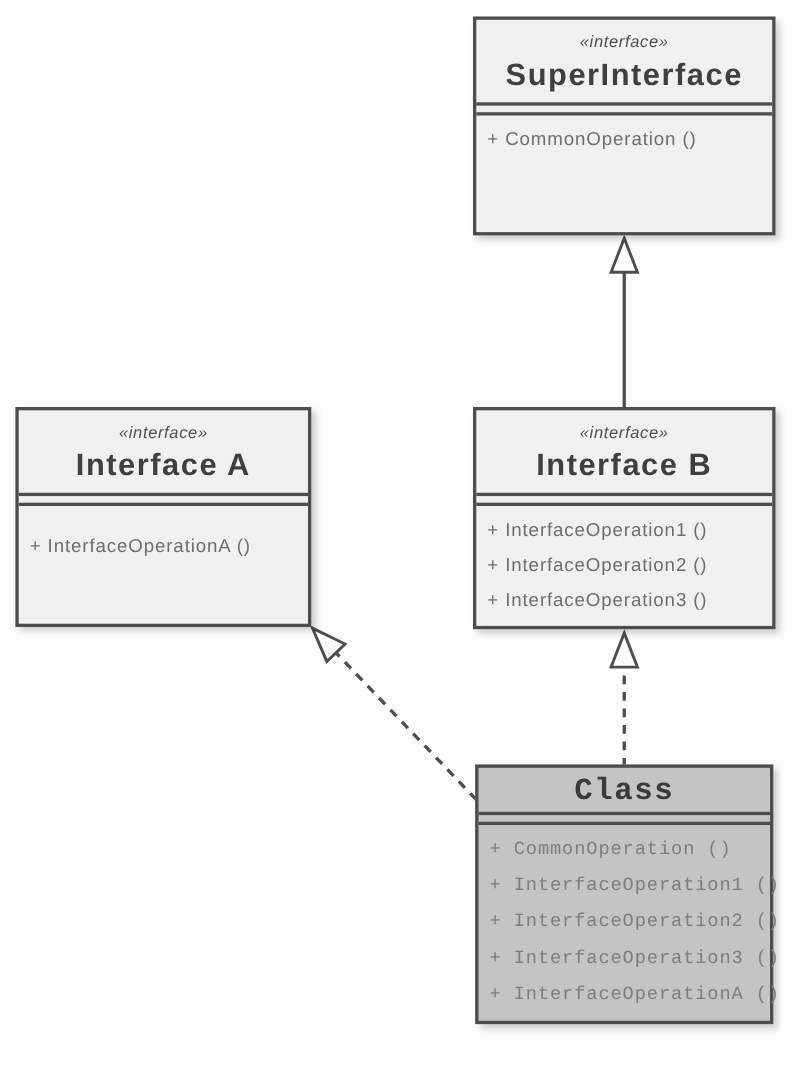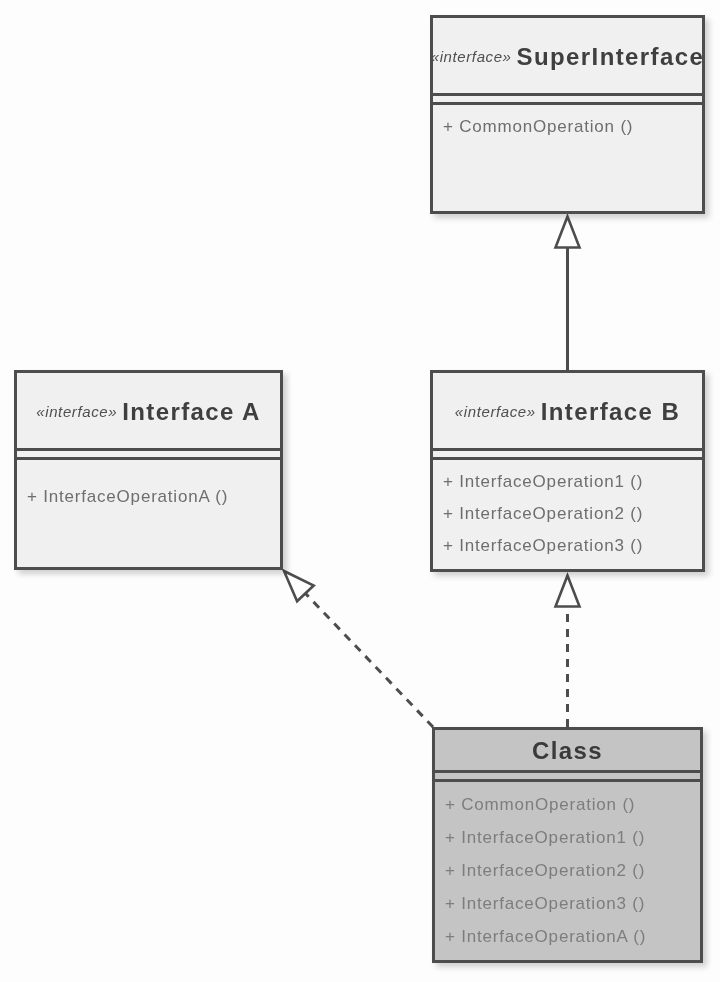--- a/index.html
+++ b/index.html
@@ -19,36 +19,36 @@
     border: 3px solid #4d4d4d;
     z-index: 1;
     box-shadow: 4px 4px 6px rgba(0,0,0,0.18);
   }
   .node.iface { background: #f0f0f0; }
   .node.clazz { background: #c4c4c4; }
 
   .head {
     box-sizing: border-box;
     border-bottom: 3px solid #4d4d4d;
-    display: flex; flex-direction: row;
+    display: flex; flex-direction: column;
     align-items: center; justify-content: center;
     gap: 5px; padding-top: 2px;
   }
   .head-tall  { height: 78px; }
   .head-short { height: 43px; }
 
   .stereo {
     font-style: italic;
     font-size: 15px;
     color: #4f4f4f;
     letter-spacing: 0.6px;
   }
   .title {
     font-weight: bold;
-    font-size: 24px;
+    font-size: 28px;
     color: #3f3f3f;
     letter-spacing: 1.4px;
   }
 
   .attrs {
     box-sizing: border-box;
     height: 9px;
     border-bottom: 3px solid #4d4d4d;
   }
 
@@ -109,21 +109,21 @@
       <div class="title">Interface B</div>
     </div>
     <div class="attrs"></div>
     <div class="ops">
       <div class="op">+ InterfaceOperation1 ()</div>
       <div class="op">+ InterfaceOperation2 ()</div>
       <div class="op">+ InterfaceOperation3 ()</div>
     </div>
   </div>
 
-  <div class="node clazz" style="left:432px; top:727px; width:271px; height:236px;">
+  <div class="node clazz" style="left:432px; top:695px; width:271px; height:236px;font-family:Liberation Mono, monospace;">
     <div class="head head-short">
       <div class="title">Class</div>
     </div>
     <div class="attrs"></div>
     <div class="ops">
       <div class="op">+ CommonOperation ()</div>
       <div class="op">+ InterfaceOperation1 ()</div>
       <div class="op">+ InterfaceOperation2 ()</div>
       <div class="op">+ InterfaceOperation3 ()</div>
       <div class="op">+ InterfaceOperationA ()</div>

